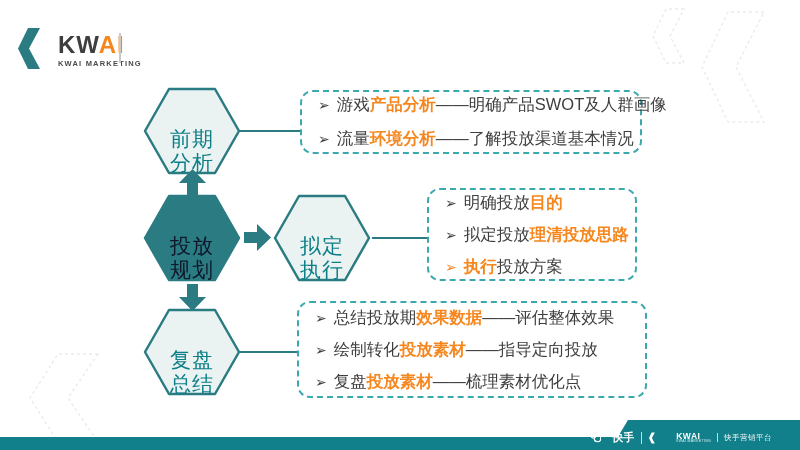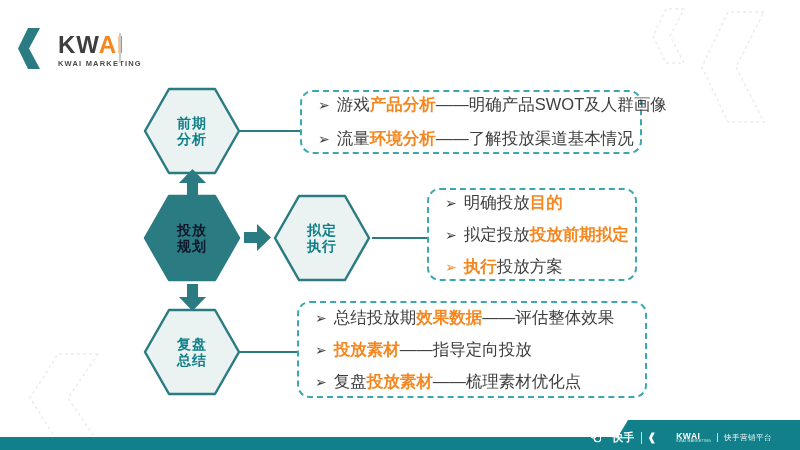--- a/index.html
+++ b/index.html
@@ -12,22 +12,22 @@
   .logo-kwai .o{color:#F6871F;}
   .logo-sub{font-size:7.5px;letter-spacing:1.2px;color:#4a4a4a;margin-top:3px;font-weight:bold;}
   .hdr-divider{position:absolute;left:119px;top:33px;width:2px;height:30px;background:#c9c9c9;}
   .page-title{position:absolute;left:131px;top:30px;font-size:26px;font-weight:bold;color:#3E3E3E;white-space:nowrap;}
   .page-title .o{color:#F6871F;}
   
   .deco{position:absolute;}
   
   .hex{position:absolute;width:100px;height:88px;}
   .hex svg{position:absolute;left:0;top:0;}
-  .hex .lbl{position:absolute;inset:0;display:flex;flex-direction:column;align-items:center;justify-content:center;
-            font-size:14px;font-weight:bold;line-height:1.15;letter-spacing:1px;}
+  .hex .lbl{position:absolute;inset:0;display:flex;flex-direction:column;align-items:center;justify-content:flex-end;
+            font-size:21px;font-weight:normal;line-height:1.15;letter-spacing:1px;}
   .hex.light .lbl{color:#0E7F88;}
   .hex.solid .lbl{color:#0f172a;}
   
   .arrow{position:absolute;}
   .conn{position:absolute;height:2px;background:#2A7C82;}
   
   .dbox{position:absolute;border:2px dashed #3BA8AE;border-radius:13px;background:#fff;
         display:flex;flex-direction:column;justify-content:center;box-sizing:border-box;padding:6px 10px 6px 16px;}
   .item{font-size:16.5px;color:#3E3E3E;white-space:nowrap;display:flex;align-items:center;}
   .item .bullet{margin-right:7px;font-size:14px;color:#3E3E3E;}
@@ -145,38 +145,39 @@
 
   <div class="dbox gap3" style="left:427px;top:188px;width:210px;height:93px;">
     <div class="item">
         <span class="bullet">➢</span>
         <span>明确投放</span>
         <span class="o">目的</span>
       </div>
     <div class="item">
         <span class="bullet">➢</span>
         <span>拟定投放</span>
-        <span class="o">投放前期拟定</span>
+        <span class="o">理清投放思路</span>
       </div>
     <div class="item">
         <span class="bullet o">➢</span>
         <span class="o">执行</span>
         <span>投放方案</span>
       </div>
   </div>
 
   <div class="dbox gap3" style="left:297px;top:301px;width:350px;height:97px;">
     <div class="item">
         <span class="bullet">➢</span>
         <span>总结投放期</span>
         <span class="o">效果数据</span>
         <span>——评估整体效果</span>
       </div>
     <div class="item">
         <span class="bullet">➢</span>
+        <span>绘制转化</span>
         <span class="o">投放素材</span>
         <span>——指导定向投放</span>
       </div>
     <div class="item">
         <span class="bullet">➢</span>
         <span>复盘</span>
         <span class="o">投放素材</span>
         <span>——梳理素材优化点</span>
       </div>
   </div>

